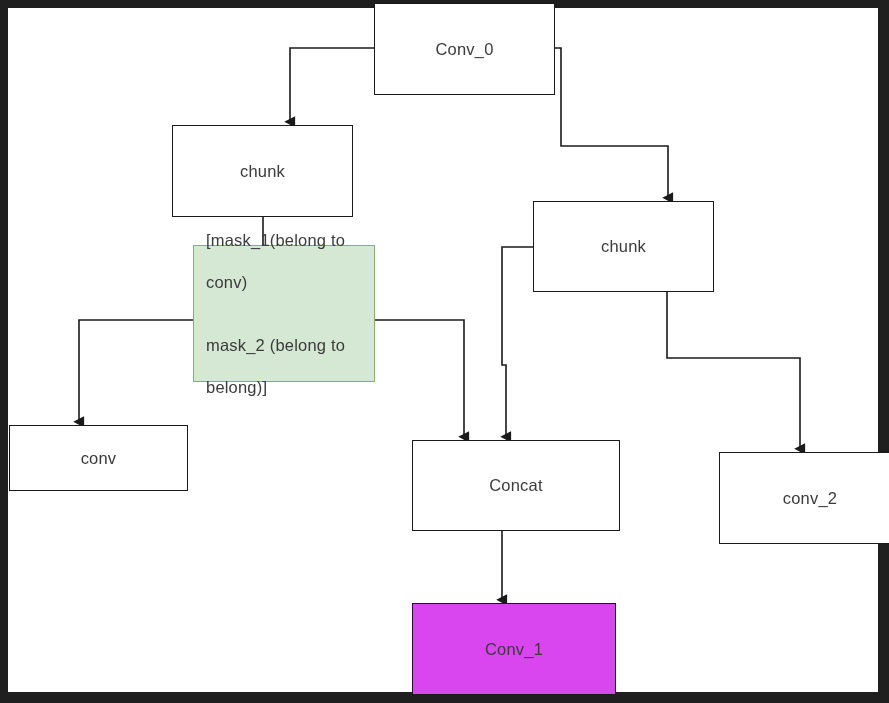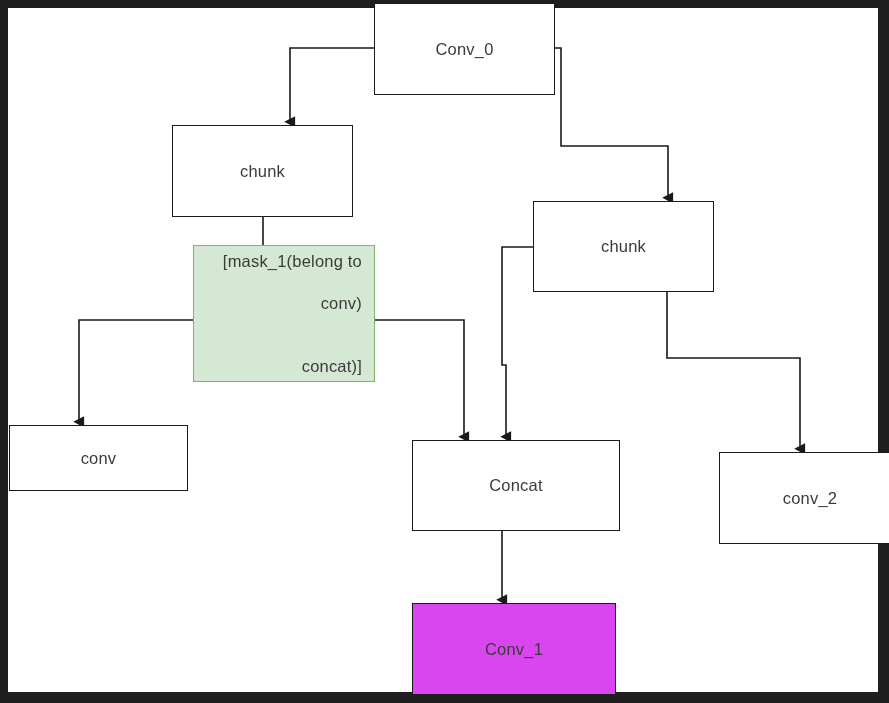--- a/index.html
+++ b/index.html
@@ -37,21 +37,21 @@
     pointer-events: none;
   }
   .node {
     position: absolute;
     box-sizing: border-box;
     background: #ffffff;
     border: 1.6px solid #1a1a1a;
     display: flex;
     align-items: center;
     justify-content: center;
-    text-align: right;
+    text-align: left;
     color: #3b3b3b;
     font-size: 16.5px;
     line-height: 1.35;
     letter-spacing: 0.2px;
   }
   .node.green {
     background: #d5e8d4;
     border: 1.4px solid #82b366;
     flex-direction: column;
     padding: 10px 12px;
@@ -96,21 +96,22 @@
       <div class="node" style="left: 172px; top: 125px; width: 181px; height: 92px; background: rgb(255, 255, 255); border-color: rgb(26, 26, 26);">
         <span>chunk</span>
       </div>
       <div class="node" style="left: 533px; top: 201px; width: 181px; height: 91px; background: rgb(255, 255, 255); border-color: rgb(26, 26, 26);">
         <span>chunk</span>
       </div>
       <div class="node green" style="left: 193px; top: 245px; width: 182px; height: 137px; background: rgb(213, 232, 212); border-color: rgb(130, 179, 102);">
         <span class="line">[mask_1(belong to</span>
         <span class="line">conv)</span>
         <div class="gap"></div>
-        <span class="line">concat)]</span>
+        <span class="line">mask_2 (belong to</span>
+        <span class="line">belong)]</span>
       </div>
       <div class="node" style="left: 9px; top: 425px; width: 179px; height: 66px; background: rgb(255, 255, 255); border-color: rgb(26, 26, 26);">
         <span>conv</span>
       </div>
       <div class="node" style="left: 412px; top: 440px; width: 208px; height: 91px; background: rgb(255, 255, 255); border-color: rgb(26, 26, 26);">
         <span>Concat</span>
       </div>
       <div class="node" style="left: 696px; top: 452px; width: 182px; height: 92px; background: rgb(255, 255, 255); border-color: rgb(26, 26, 26); margin-left: 23px;">
         <span>conv_2</span>
       </div>

